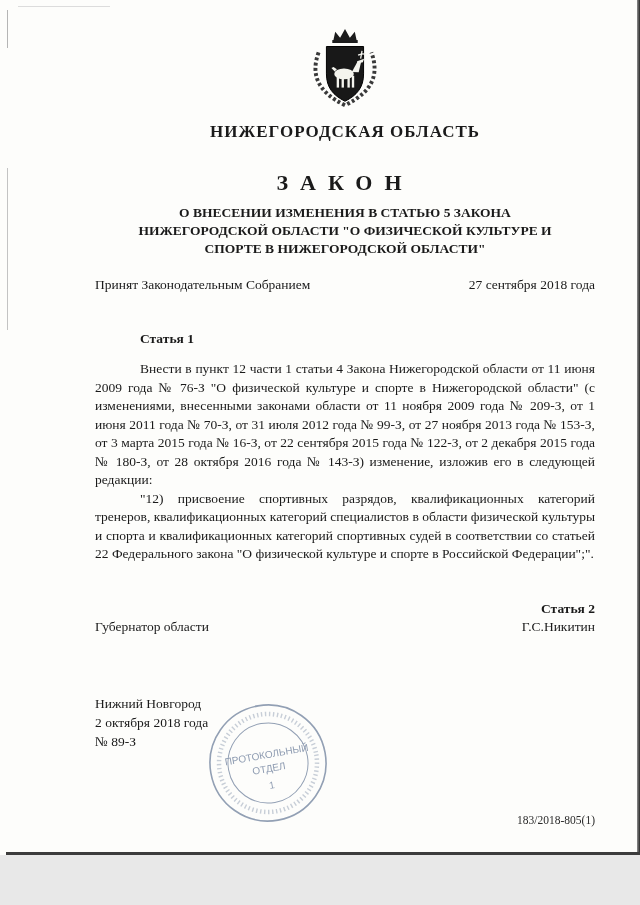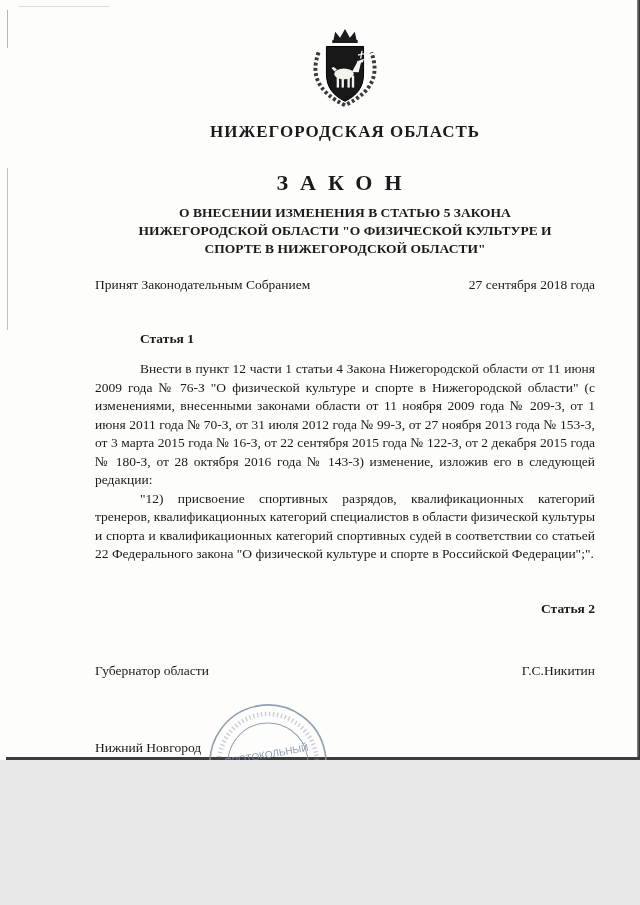--- a/index.html
+++ b/index.html
@@ -1,18 +1,18 @@
 <!DOCTYPE html>
 <html><head>
 <meta charset="utf-8">
 <style>
   html,body{margin:0;padding:0;background:#e8e8e8;}
   .page{
     position:relative;
-    width:640px;height:760px;
+    width:640px;height:855px;
     margin:0 auto;
     background:#fdfdfb;
     overflow:hidden;
     font-family:"Liberation Serif", serif;
     color:#1a1a1a;
     box-sizing:border-box;
     padding:0 45px 0 95px;
   }
   
   .edge-right{position:absolute;right:0;top:0;width:3px;height:100%;background:linear-gradient(to right,#8e8e8e,#262626);}
@@ -36,21 +36,21 @@
   .adopted-row{margin-top:18px;display:flex;justify-content:space-between;font-size:13.5px;line-height:18px;}
 
   .article-heading{margin-top:36px;font-weight:bold;font-size:13.5px;padding-left:45px;line-height:18px;}
   .article-heading.second{text-align:right;}
   .body-para{
     margin:12px 0 0 0;font-size:13.5px;line-height:18.5px;
     text-align:justify;text-indent:45px;
   }
   .body-para.cont{margin-top:0;}
 
-  .signature-row{margin-top:44px;display:flex;justify-content:space-between;font-size:13.5px;line-height:18px;}
+  .signature-row{display:flex;justify-content:space-between;font-size:13.5px;line-height:18px;}
 
   .footer-block{margin-top:58px;font-size:13.5px;line-height:19px;}
 
   .doc-ref{position:absolute;right:45px;top:814px;font-size:11.5px;color:#2a2a2a;}
 
   .stamp{
     position:absolute;left:206px;top:701px;width:124px;height:124px;
     transform:rotate(-10deg);opacity:0.85;pointer-events:none;
   }
 </style>

